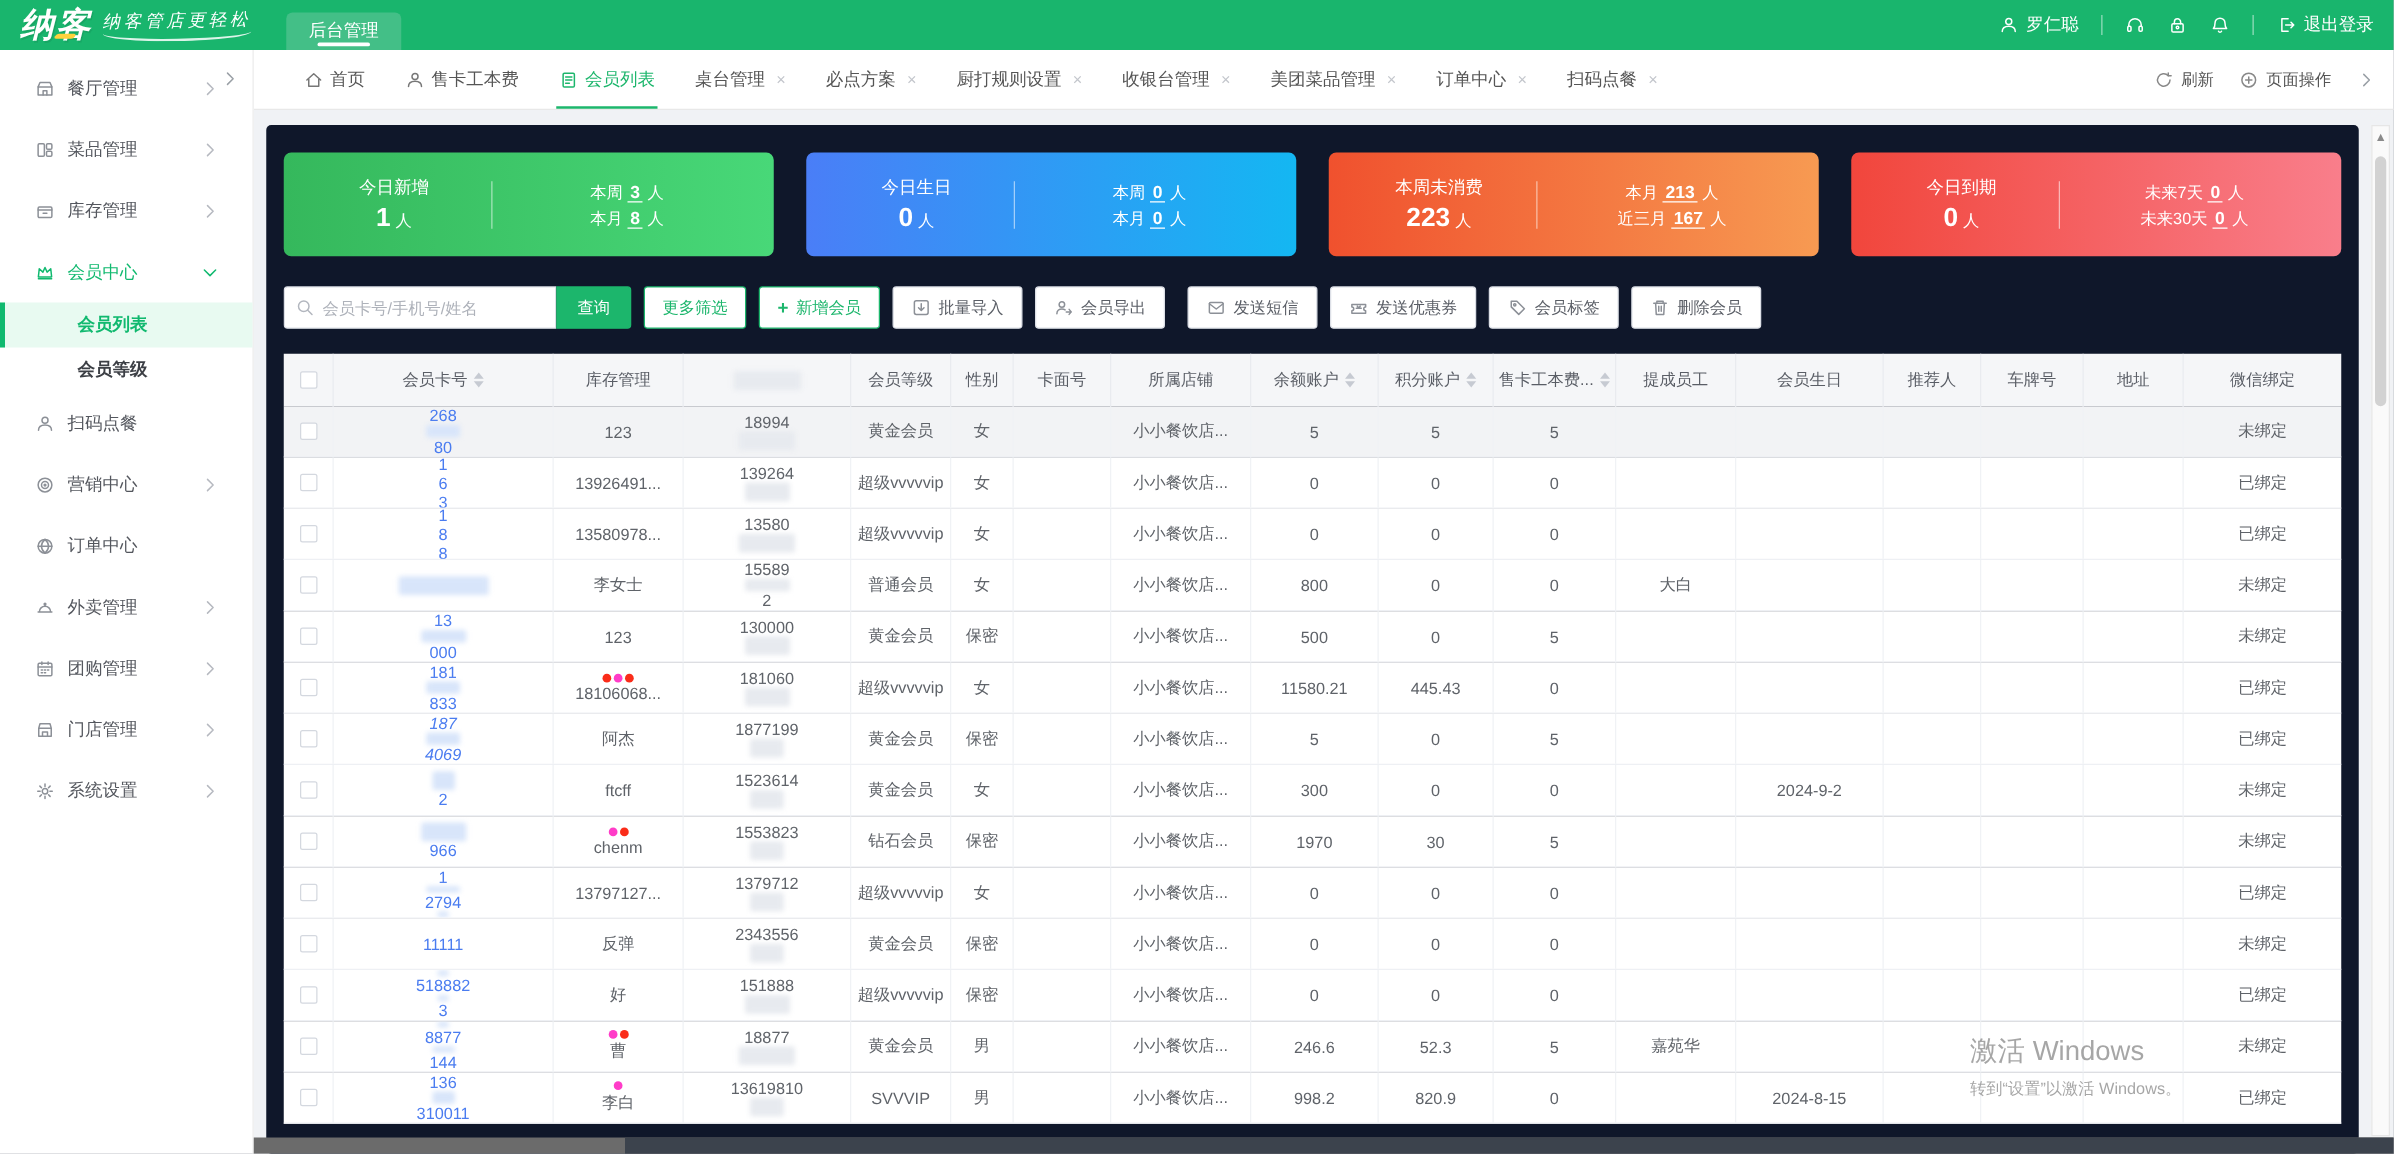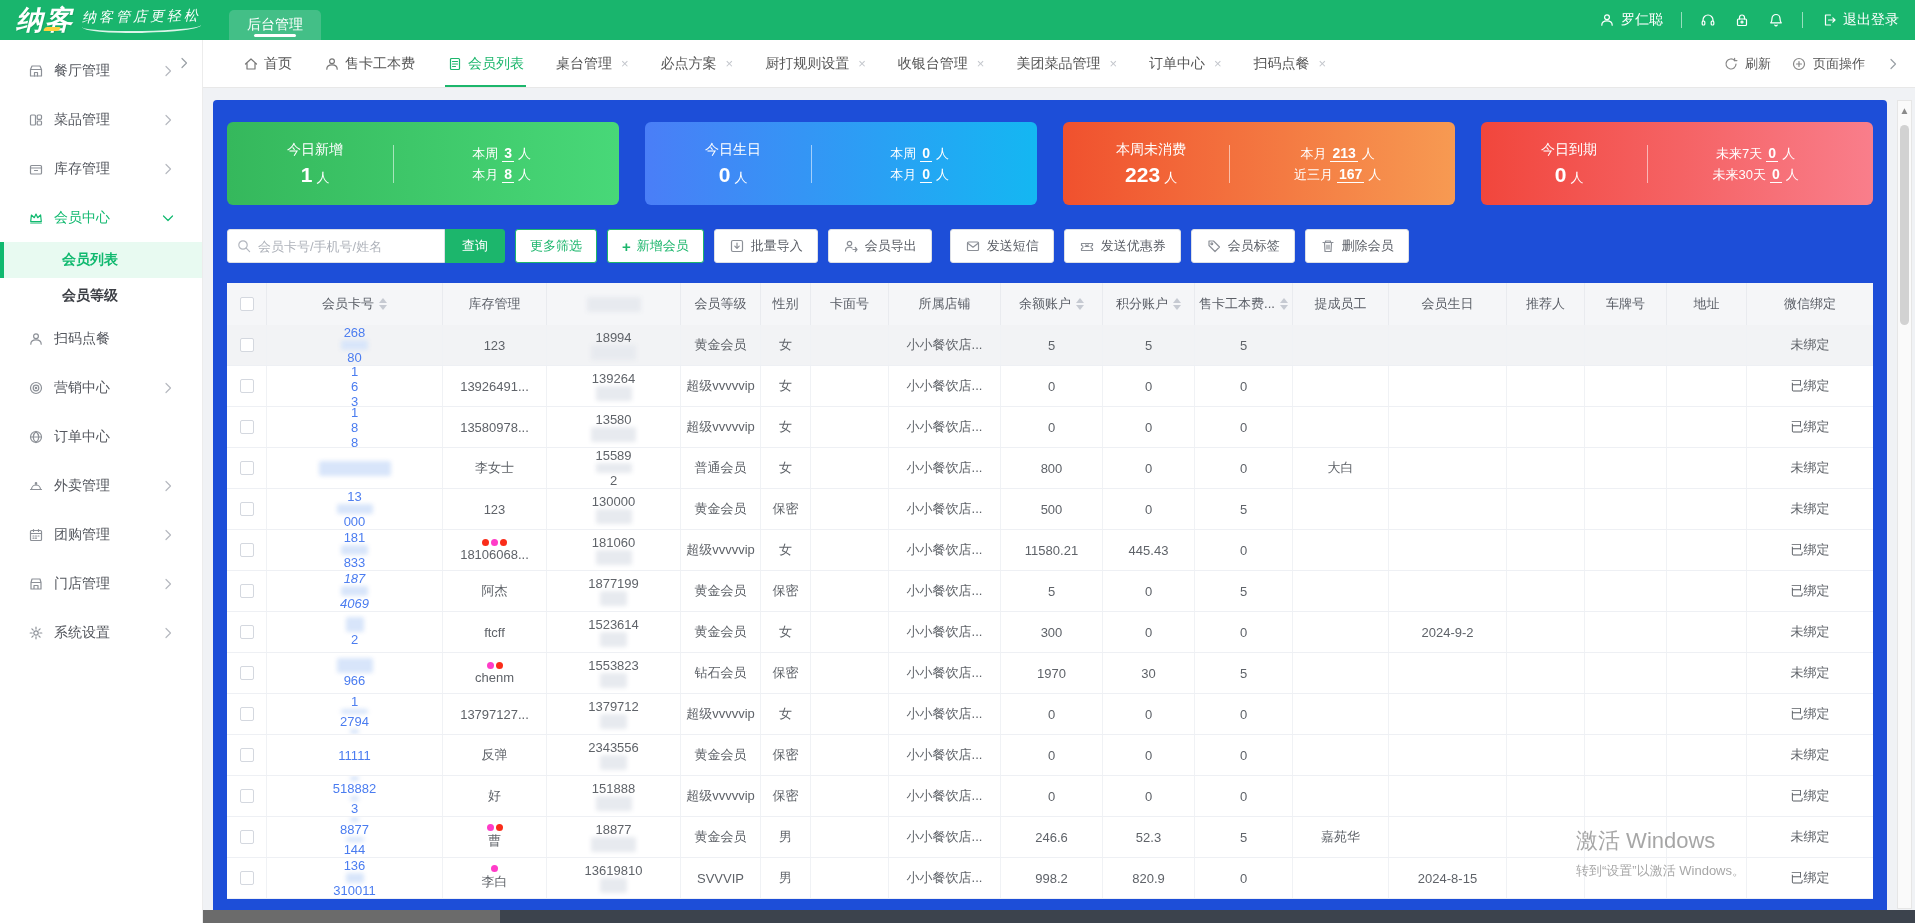--- a/index.html
+++ b/index.html
@@ -39,21 +39,21 @@
   .tab .ico{color:#777}
   .tab.active{color:#1cb66c}
   .tab.active .ico{color:#1cb66c}
   .tab.active::after{content:"";position:absolute;left:14px;right:14px;bottom:0;height:2px;background:#1cb66c}
   .tab .x{color:#c3c6cc;font-size:13px;margin-left:4px}
   .tab-actions{margin-left:auto;display:flex;align-items:center;gap:20px;padding-right:14px;font-size:13px;color:#555}
   .tab-actions .hdr-item .ico{color:#888}
 
   
   .main{position:absolute;top:88px;left:203px;right:0;bottom:0;background:#f0f2f5}
-  .panel{position:absolute;top:12px;left:10px;right:28px;bottom:0;background:#1d4ed8;border-radius:4px;padding:22px 14px 0 14px;overflow:hidden}
+  .panel{position:absolute;top:12px;left:10px;right:28px;bottom:0;background:#0f172a;border-radius:4px;padding:22px 14px 0 14px;overflow:hidden}
 
   
   .cards{display:flex;gap:26px}
   .card{flex:1;height:83px;border-radius:6px;color:#fff;display:flex;align-items:center;padding:0 10px}
   .card .left{width:42%;text-align:center}
   .card .left .lab{font-size:14px}
   .card .left .val{font-size:21px;font-weight:bold;margin-top:4px}
   .card .left .unit{font-size:13px;font-weight:normal;margin-left:4px}
   .card .div{width:1px;height:38px;background:rgba(255,255,255,.55)}
   .card .right{flex:1;text-align:center;font-size:13px;line-height:21px}

